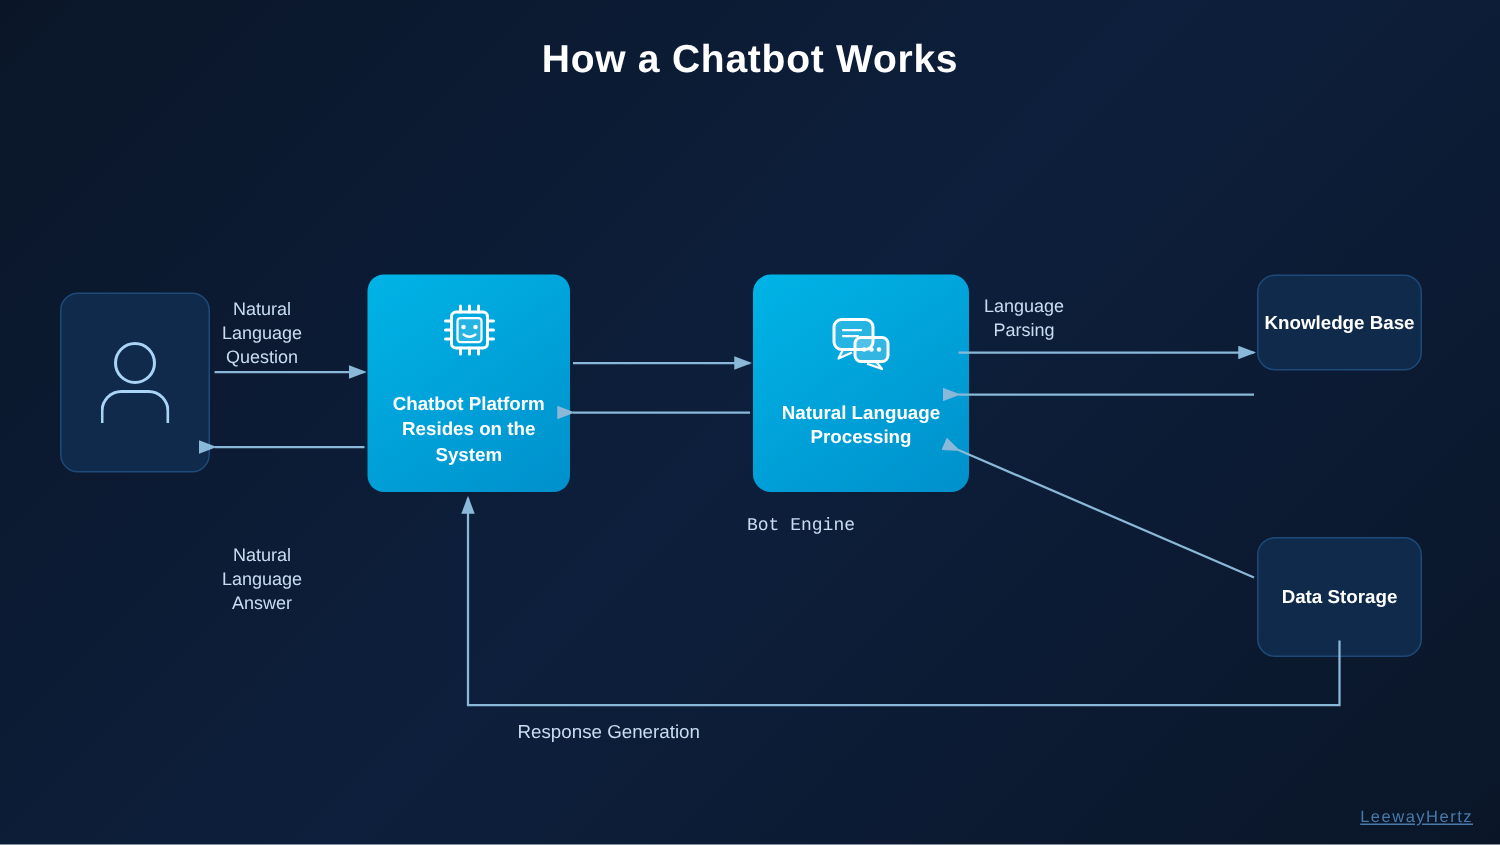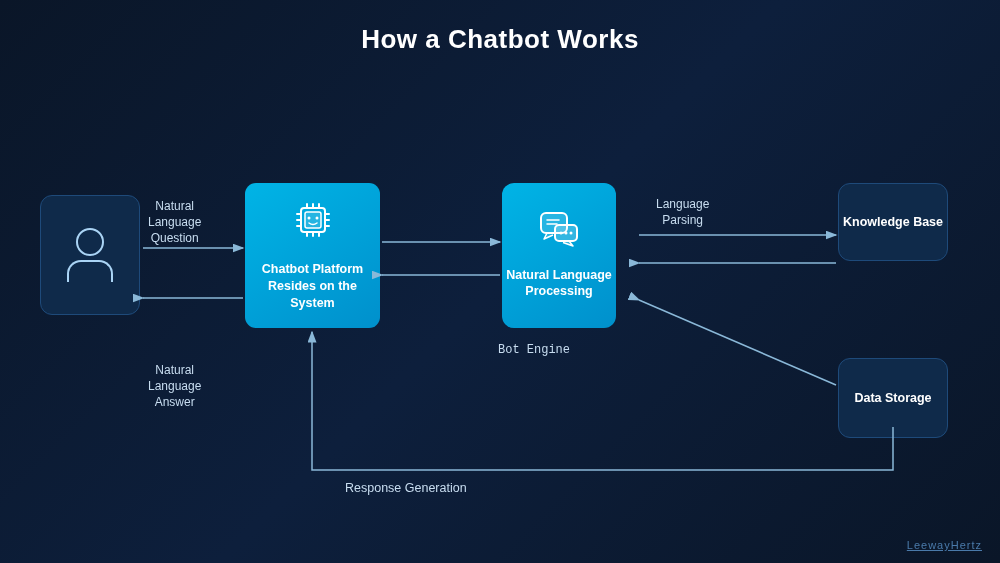--- a/index.html
+++ b/index.html
@@ -57,31 +57,31 @@
       background: linear-gradient(145deg, #00b4e6, #0090cc);
       width: 135px;
       height: 145px;
       left: 245px;
       top: 103px;
       border-radius: 11px;
     }
 
     .box-nlp {
       background: linear-gradient(145deg, #00b4e6, #0090cc);
-      width: 114px;
+      width: 144px;
       height: 145px;
       left: 502px;
       top: 103px;
     }
 
     .box-knowledge {
       background: #0f2a4a;
       border: 1px solid #1e4a7a;
       width: 110px;
-      height: 78px;
+      height: 64px;
       left: 838px;
       top: 103px;
     }
 
     .box-datastorage {
       background: #0f2a4a;
       border: 1px solid #1e4a7a;
       width: 110px;
       height: 80px;
       left: 838px;

